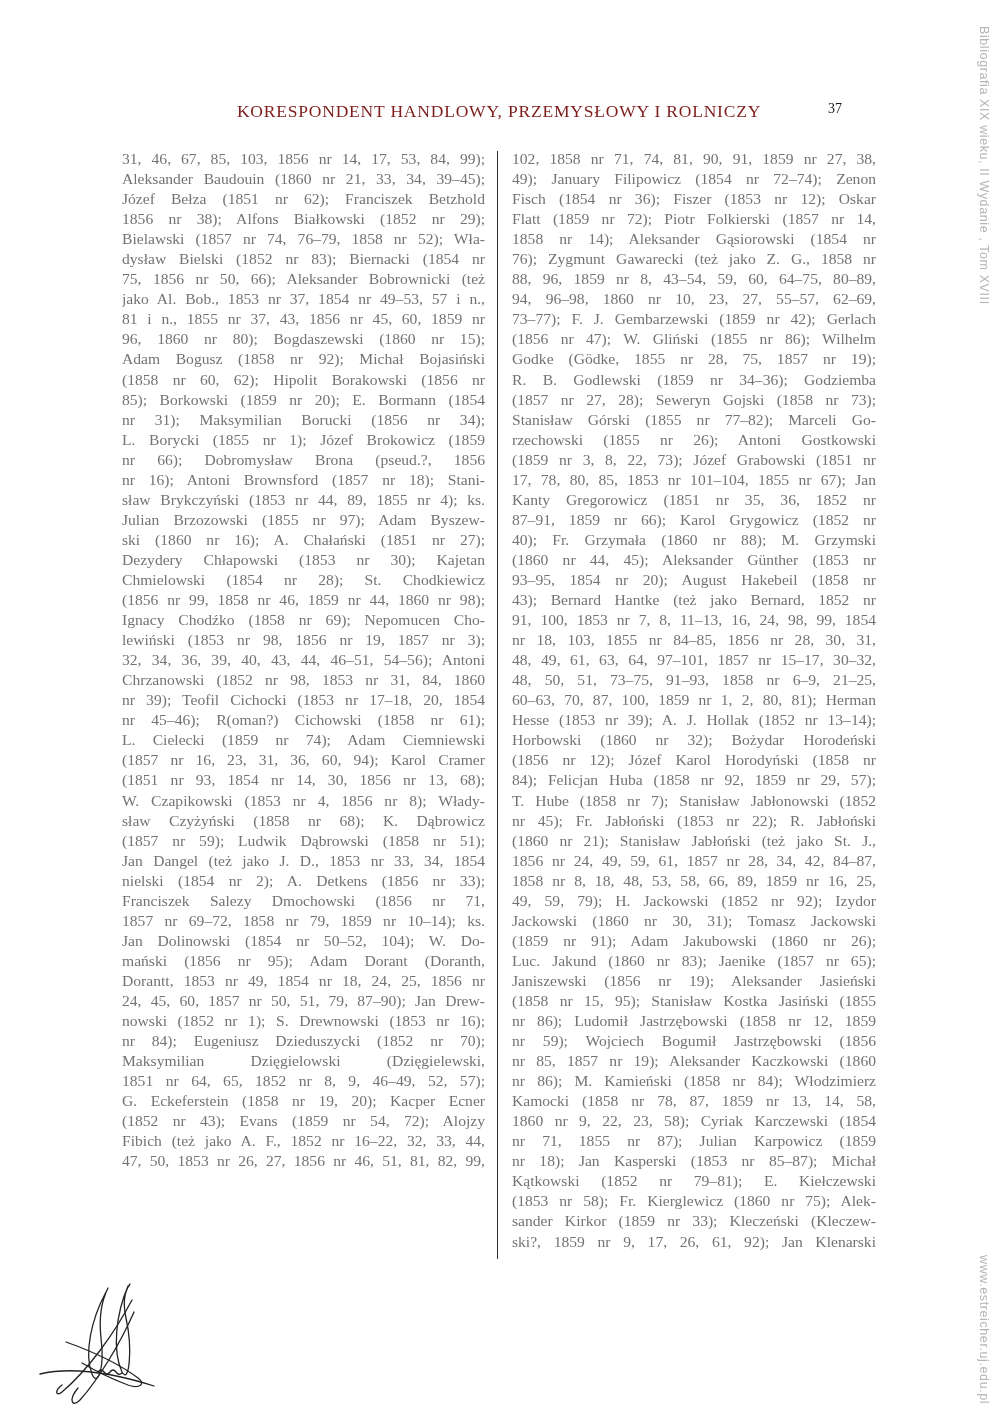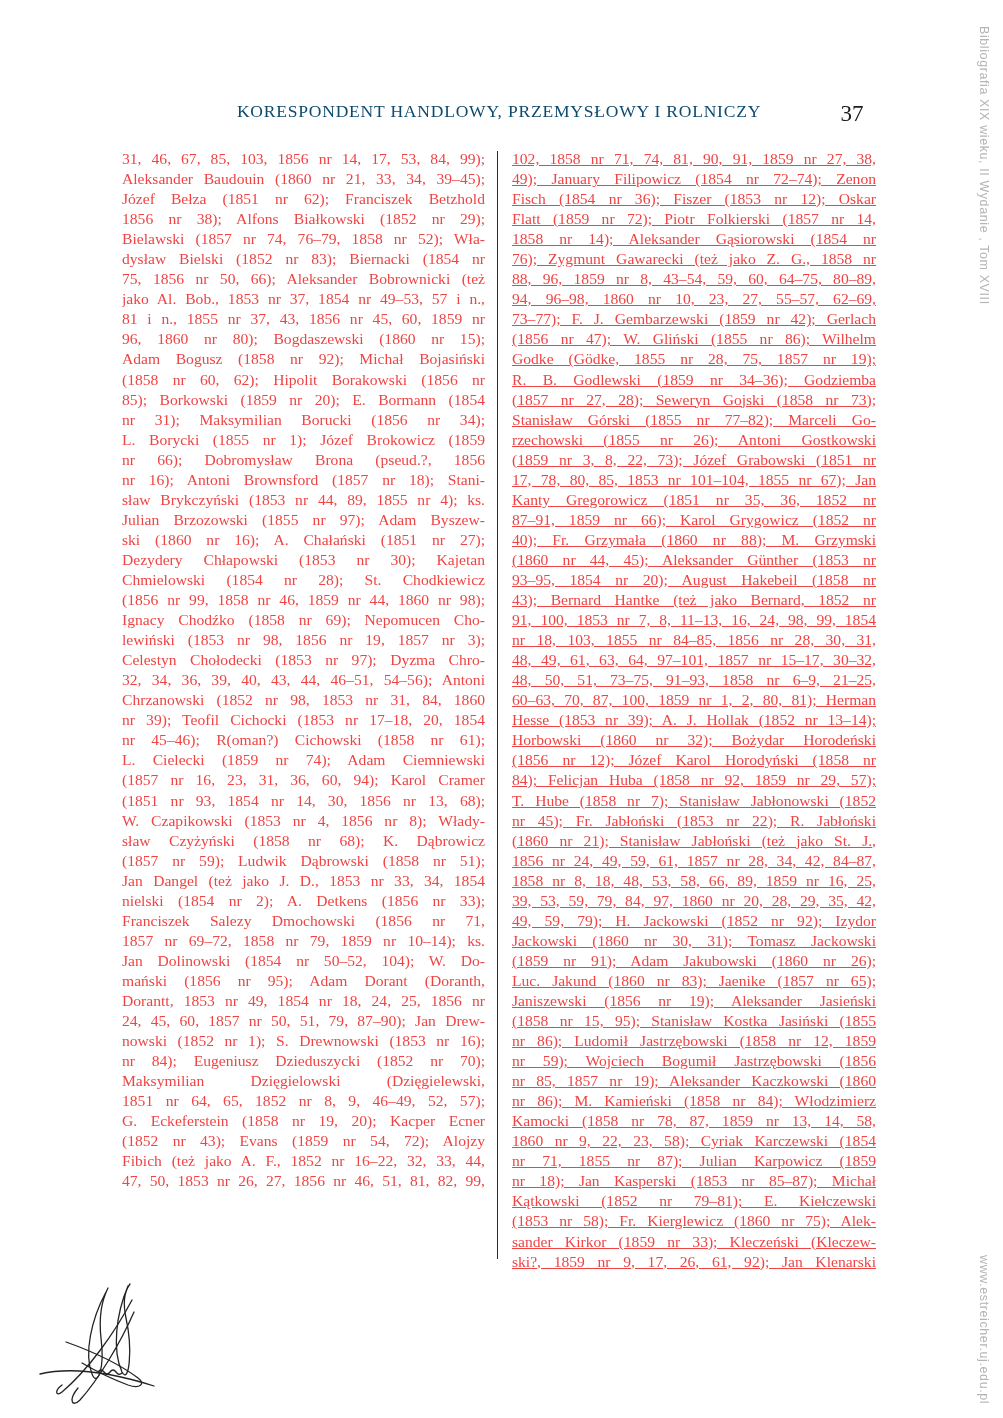--- a/index.html
+++ b/index.html
@@ -11,38 +11,38 @@
     font-family: "Liberation Serif", serif;
     color: #1c1c1c;
   }
   .page-header-title {
     position: absolute;
     top: 101px; left: 122px; width: 754px;
     text-align: center;
     font-size: 17.5px;
     letter-spacing: 0.8px;
     white-space: nowrap;
-    color: #0c4a6e;
+    color: #7f1d1d;
   }
   .page-number {
     position: absolute;
     top: 101px; left: 828px; width: 48px;
-    text-align: center;
-    font-size: 23px;
+    text-align: left;
+    font-size: 14px;
     color: #1c1c1c;
   }
   .text-column {
     position: absolute;
     top: 149px;
     font-size: 15.6px;
     line-height: 20.05px;
-    color: #ef4444;
+    color: #737373;
   }
   .col-left  { left: 122px; width: 363px; }
-  .col-right { left: 512px; width: 364px; text-decoration: underline; }
+  .col-right { left: 512px; width: 364px; }
   .line {
     height: 20.05px;
     overflow: hidden;
     text-align: justify;
     text-align-last: justify;
   }
   .column-divider {
     position: absolute;
     left: 497px; top: 151px;
     width: 1px; height: 1108px;
@@ -93,21 +93,20 @@
     <div class="line">nr 66); Dobromysław Brona (pseud.?, 1856</div>
     <div class="line">nr 16); Antoni Brownsford (1857 nr 18); Stani-</div>
     <div class="line">sław Brykczyński (1853 nr 44, 89, 1855 nr 4); ks.</div>
     <div class="line">Julian Brzozowski (1855 nr 97); Adam Byszew-</div>
     <div class="line">ski (1860 nr 16); A. Chałański (1851 nr 27);</div>
     <div class="line">Dezydery Chłapowski (1853 nr 30); Kajetan</div>
     <div class="line">Chmielowski (1854 nr 28); St. Chodkiewicz</div>
     <div class="line">(1856 nr 99, 1858 nr 46, 1859 nr 44, 1860 nr 98);</div>
     <div class="line">Ignacy Chodźko (1858 nr 69); Nepomucen Cho-</div>
     <div class="line">lewiński (1853 nr 98, 1856 nr 19, 1857 nr 3);</div>
-    <div class="line">Celestyn Chołodecki (1853 nr 97); Dyzma Chro-</div>
     <div class="line">32, 34, 36, 39, 40, 43, 44, 46–51, 54–56); Antoni</div>
     <div class="line">Chrzanowski (1852 nr 98, 1853 nr 31, 84, 1860</div>
     <div class="line">nr 39); Teofil Cichocki (1853 nr 17–18, 20, 1854</div>
     <div class="line">nr 45–46); R(oman?) Cichowski (1858 nr 61);</div>
     <div class="line">L. Cielecki (1859 nr 74); Adam Ciemniewski</div>
     <div class="line">(1857 nr 16, 23, 31, 36, 60, 94); Karol Cramer</div>
     <div class="line">(1851 nr 93, 1854 nr 14, 30, 1856 nr 13, 68);</div>
     <div class="line">W. Czapikowski (1853 nr 4, 1856 nr 8); Włady-</div>
     <div class="line">sław Czyżyński (1858 nr 68); K. Dąbrowicz</div>
     <div class="line">(1857 nr 59); Ludwik Dąbrowski (1858 nr 51);</div>
@@ -162,21 +161,20 @@
     <div class="line">60–63, 70, 87, 100, 1859 nr 1, 2, 80, 81); Herman</div>
     <div class="line">Hesse (1853 nr 39); A. J. Hollak (1852 nr 13–14);</div>
     <div class="line">Horbowski (1860 nr 32); Bożydar Horodeński</div>
     <div class="line">(1856 nr 12); Józef Karol Horodyński (1858 nr</div>
     <div class="line">84); Felicjan Huba (1858 nr 92, 1859 nr 29, 57);</div>
     <div class="line">T. Hube (1858 nr 7); Stanisław Jabłonowski (1852</div>
     <div class="line">nr 45); Fr. Jabłoński (1853 nr 22); R. Jabłoński</div>
     <div class="line">(1860 nr 21); Stanisław Jabłoński (też jako St. J.,</div>
     <div class="line">1856 nr 24, 49, 59, 61, 1857 nr 28, 34, 42, 84–87,</div>
     <div class="line">1858 nr 8, 18, 48, 53, 58, 66, 89, 1859 nr 16, 25,</div>
-    <div class="line">39, 53, 59, 79, 84, 97, 1860 nr 20, 28, 29, 35, 42,</div>
     <div class="line">49, 59, 79); H. Jackowski (1852 nr 92); Izydor</div>
     <div class="line">Jackowski (1860 nr 30, 31); Tomasz Jackowski</div>
     <div class="line">(1859 nr 91); Adam Jakubowski (1860 nr 26);</div>
     <div class="line">Luc. Jakund (1860 nr 83); Jaenike (1857 nr 65);</div>
     <div class="line">Janiszewski (1856 nr 19); Aleksander Jasieński</div>
     <div class="line">(1858 nr 15, 95); Stanisław Kostka Jasiński (1855</div>
     <div class="line">nr 86); Ludomił Jastrzębowski (1858 nr 12, 1859</div>
     <div class="line">nr 59); Wojciech Bogumił Jastrzębowski (1856</div>
     <div class="line">nr 85, 1857 nr 19); Aleksander Kaczkowski (1860</div>
     <div class="line">nr 86); M. Kamieński (1858 nr 84); Włodzimierz</div>

